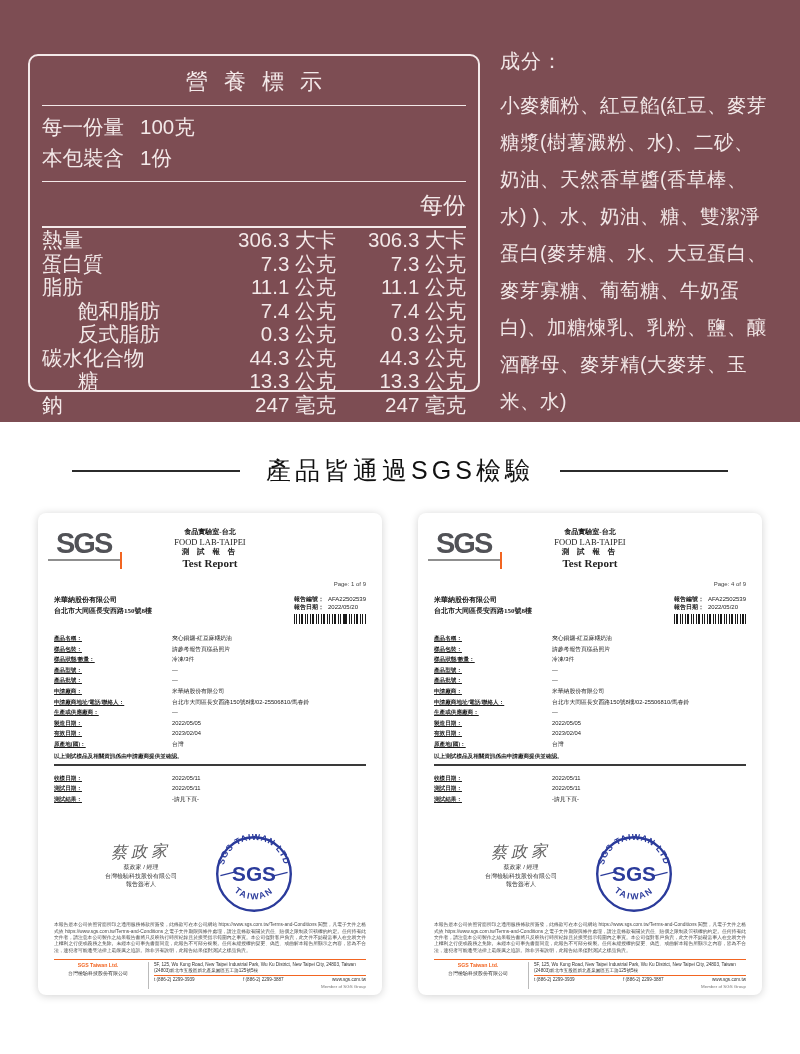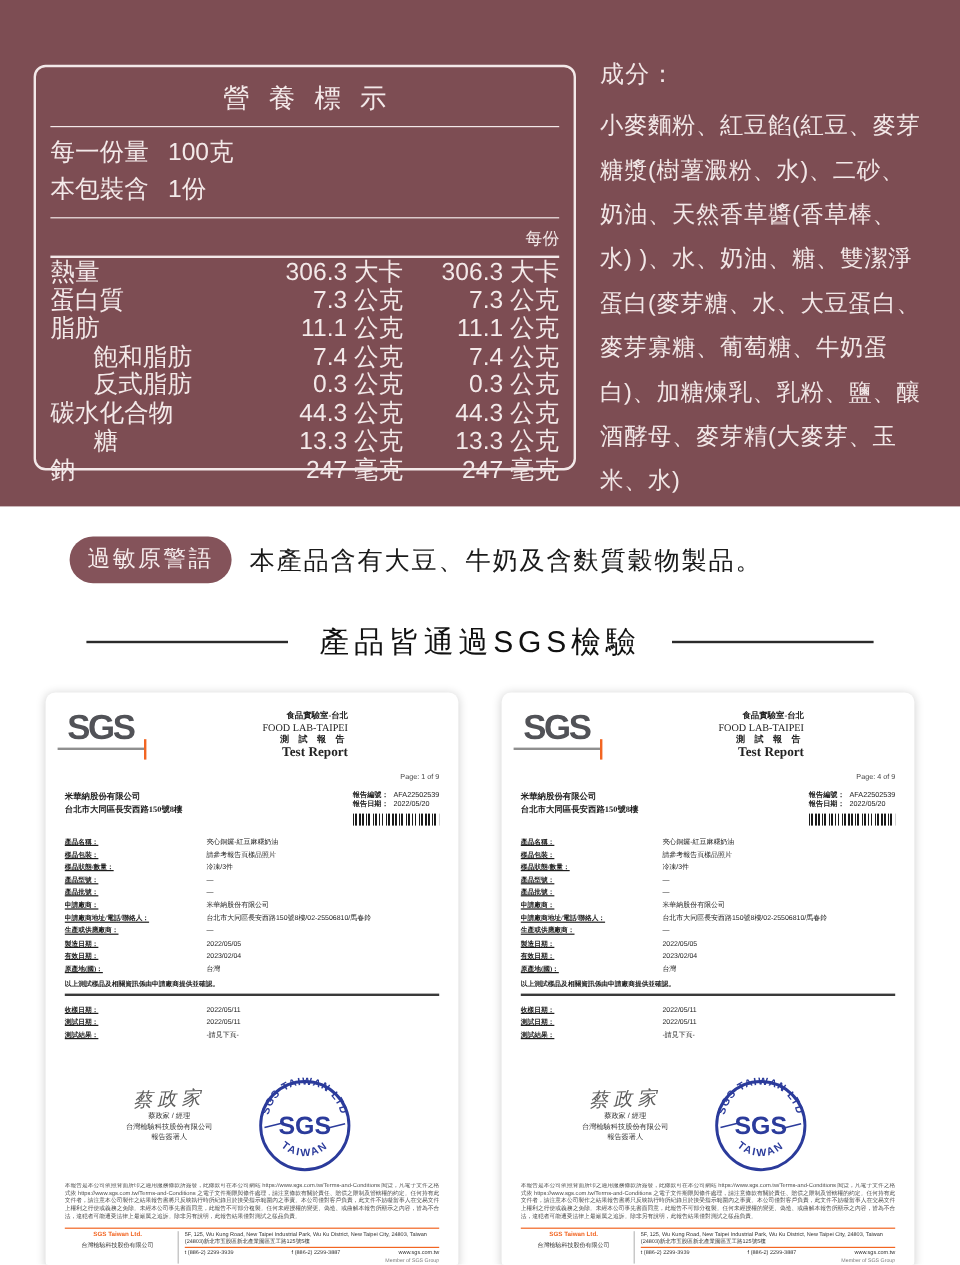--- a/index.html
+++ b/index.html
@@ -5,21 +5,21 @@
   * { margin:0; padding:0; box-sizing:border-box; }
   body { font-family:"Liberation Sans", sans-serif; background:#ffffff; }
   .page { width:800px; height:1054px; background:#ffffff; overflow:hidden; position:relative; }
 
   
   .hero { height:422px; background:#7d4d53; display:flex; padding:54px 30px 0 28px; }
   .ntable { width:452px; flex:none; border:2px solid #f3e9e9; border-radius:10px; padding:4px 12px 8px; color:#f3e9e9; height:338px; }
   .ntitle { text-align:center; font-size:22px; letter-spacing:16px; text-indent:16px; padding:7px 0 8px; border-bottom:1px solid #f3e9e9; }
   .nserv { padding:5px 0 8px; border-bottom:1px solid #f3e9e9; font-size:20.5px; }
   .nserv-line { display:flex; gap:16px; line-height:31px; }
-  .nhead { display:flex; border-bottom:2px solid #f3e9e9; padding:8px 0 5px; font-size:14px; }
+  .nhead { display:flex; border-bottom:2px solid #f3e9e9; padding:8px 0 5px; font-size:23px; }
   .nrow { display:flex; font-size:20.5px; line-height:23.5px; }
   .nlabel { flex:1; }
   .nlabel.ind { padding-left:36px; }
   .nc1 { width:112px; text-align:right; }
   .nc2 { width:130px; text-align:right; }
 
   .ing { flex:1; margin-left:20px; color:#f2e7e7; margin-top:-6px; }
   .ing-title { font-size:20px; margin-bottom:12px; letter-spacing:1px; }
   .ing-text { font-size:19.5px; line-height:37px; letter-spacing:0.5px; }
 
@@ -35,21 +35,21 @@
 
   
   .docs { display:flex; justify-content:center; gap:36px; margin-top:26px; }
   .doc { width:344px; height:482px; background:#fff; border-radius:8px; box-shadow:0 1px 8px rgba(0,0,0,0.18); padding:14px 16px 8px; overflow:hidden; color:#222; }
 
   .doc-head { position:relative; height:44px; }
   .sgs-logo { position:absolute; left:2px; top:2px; width:72px; }
   .sgs-logo .txt { font-weight:bold; font-size:29px; letter-spacing:-2px; color:#515257; line-height:29px; }
   .sgs-logo .underline { position:absolute; left:-8px; right:8px; bottom:-3px; height:2px; background:#8f8f8f; }
   .sgs-logo .tick { position:absolute; right:6px; bottom:-11px; width:2px; height:17px; background:#f26522; }
-  .lab-head { position:absolute; left:50%; transform:translateX(-50%); top:0; text-align:right; width:160px; }
+  .lab-head { position:absolute; left:50%; transform:translateX(-50%); top:0; text-align:center; width:160px; }
   .lh1 { font-size:7px; font-weight:bold; font-family:"Liberation Serif", serif; }
   .lh2 { font-size:8.5px; font-weight:normal; font-family:"Liberation Serif", serif; }
   .lh3 { font-size:7.5px; font-weight:bold; letter-spacing:3px; font-family:"Liberation Serif", serif; }
   .lh4 { font-size:11px; font-weight:bold; font-family:"Liberation Serif", serif; }
 
   .page-line { text-align:right; font-size:6px; color:#444; margin-top:10px; }
 
   .client-row { display:flex; justify-content:space-between; margin-top:8px; }
   .client-name { font-size:7px; font-weight:bold; font-family:"Liberation Serif", serif; line-height:11px; }
   .report-meta { font-size:6px; }
@@ -147,24 +147,20 @@
           <span class="nc2">247 毫克</span>
         </div>
     </div>
 
     <div class="ing">
       <div class="ing-title">成分：</div>
       <div class="ing-text">小麥麵粉、紅豆餡(紅豆、麥芽糖漿(樹薯澱粉、水)、二砂、奶油、天然香草醬(香草棒、水) )、水、奶油、糖、雙潔淨蛋白(麥芽糖、水、大豆蛋白、麥芽寡糖、葡萄糖、牛奶蛋白)、加糖煉乳、乳粉、鹽、釀酒酵母、麥芽精(大麥芽、玉米、水)</div>
     </div>
   </div>
 
-  <div class="allergen">
-    <span class="pill">過敏原警語</span>
-    <span class="allergen-text">本產品含有大豆、牛奶及含麩質穀物製品。</span>
-  </div>
 
   <div class="sgs-heading">
     <span class="rule"></span>
     <span class="sgs-heading-text">產品皆通過SGS檢驗</span>
     <span class="rule"></span>
   </div>
 
   <div class="docs">
 
     <div class="doc">

